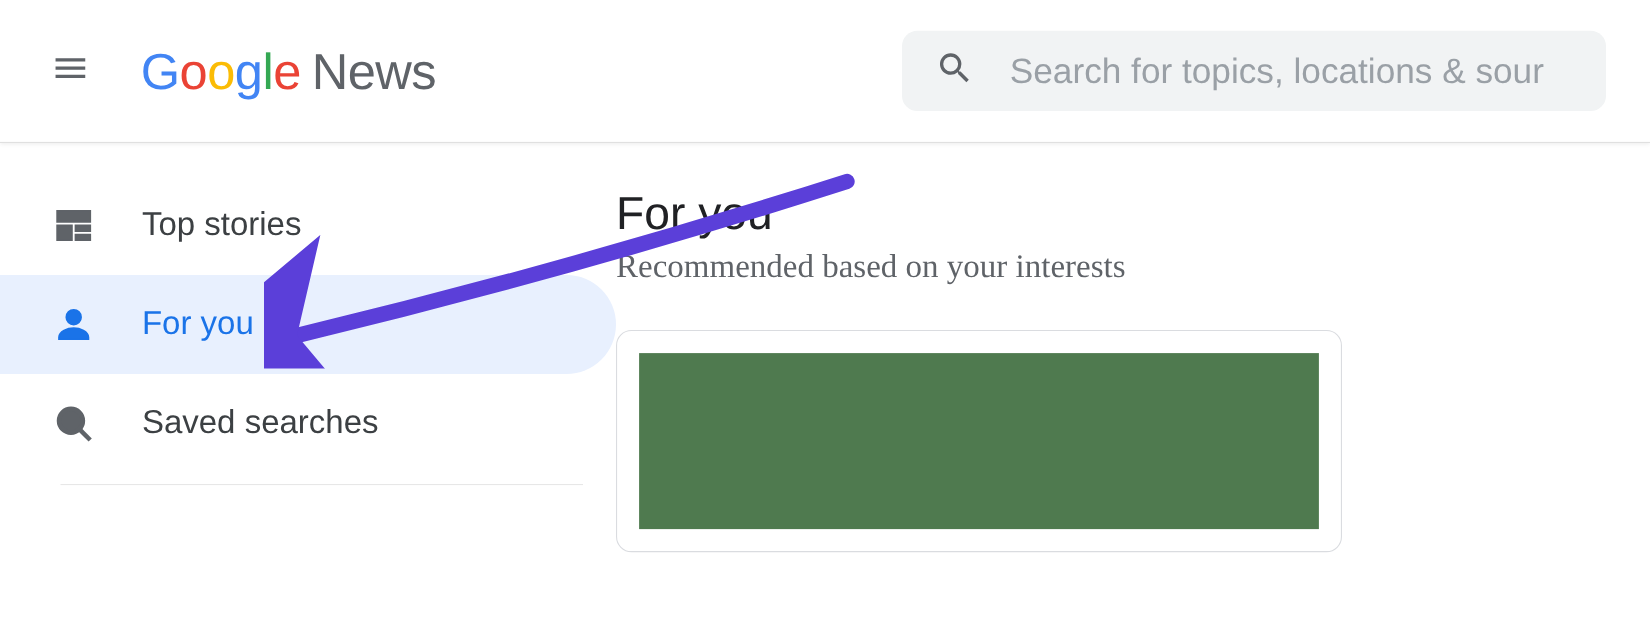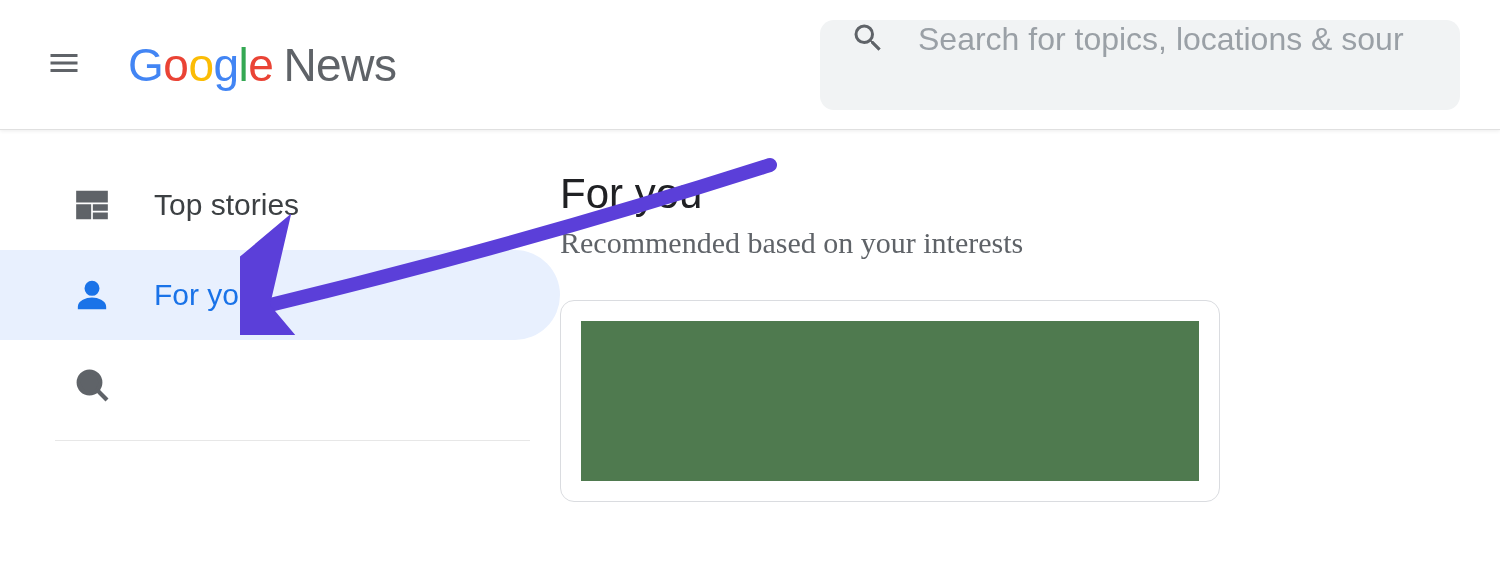--- a/index.html
+++ b/index.html
@@ -44,25 +44,25 @@
   .logo .g1 { color:#4285F4; font-weight:500;}
   .logo .o1 { color:#EA4335; font-weight:500;}
   .logo .o2 { color:#FBBC05; font-weight:500;}
   .logo .g2 { color:#4285F4; font-weight:500;}
   .logo .l  { color:#34A853; font-weight:500;}
   .logo .e  { color:#EA4335; font-weight:500;}
   .logo .news { color:#5f6368; margin-left: 10px; font-weight:400;text-align:right;}
   .search-wrap {
     margin-left: auto;
     flex: 0 0 640px;
-    height: 90px;
+    height: 73px;
     background: #f1f3f4;
     border-radius: 14px;
     display: flex;
-    align-items: flex-start;
+    align-items: center;
     padding: 0 30px;
     overflow: hidden;
   }
   .search-wrap svg {
     width: 36px; height: 36px;
     flex-shrink: 0;
     margin-right: 30px;
     fill: #5f6368;
   }
   .search-input {
@@ -81,21 +81,21 @@
     position: relative;
   }
   .sidebar {
     width: 560px;
     padding-top: 30px;
   }
   .nav-item {
     display: flex;
     align-items: center;
     height: 90px;
-    padding-left: 72px;
+    padding-left: 47px;
     font-size: 30px;
     color: #3c4043;
     border-top-right-radius: 45px;
     border-bottom-right-radius: 45px;
     cursor: pointer;
     position: relative;
   }
   .nav-item.active {
     background: #e8f0fe;
     color: #1a73e8;
@@ -208,20 +208,21 @@
     </div>
 
 
     <div class="nav-item">
       <span class="nav-icon">
         <svg viewBox="0 0 24 24" fill="none" stroke-width="2.5">
             <circle cx="10.5" cy="10.5" r="6.5"></circle>
             <line x1="21" y1="21" x2="15.2" y2="15.2"></line>
           </svg>
       </span>
+      <span>Saved searches</span>
     </div>
 
     <hr class="nav-divider">
   </div>
 
   <div class="main">
     <h1 class="main-title">For you</h1>
     <p class="main-subtitle">Recommended based on your interests</p>
     <div class="card">
       <div class="card-img"></div>

